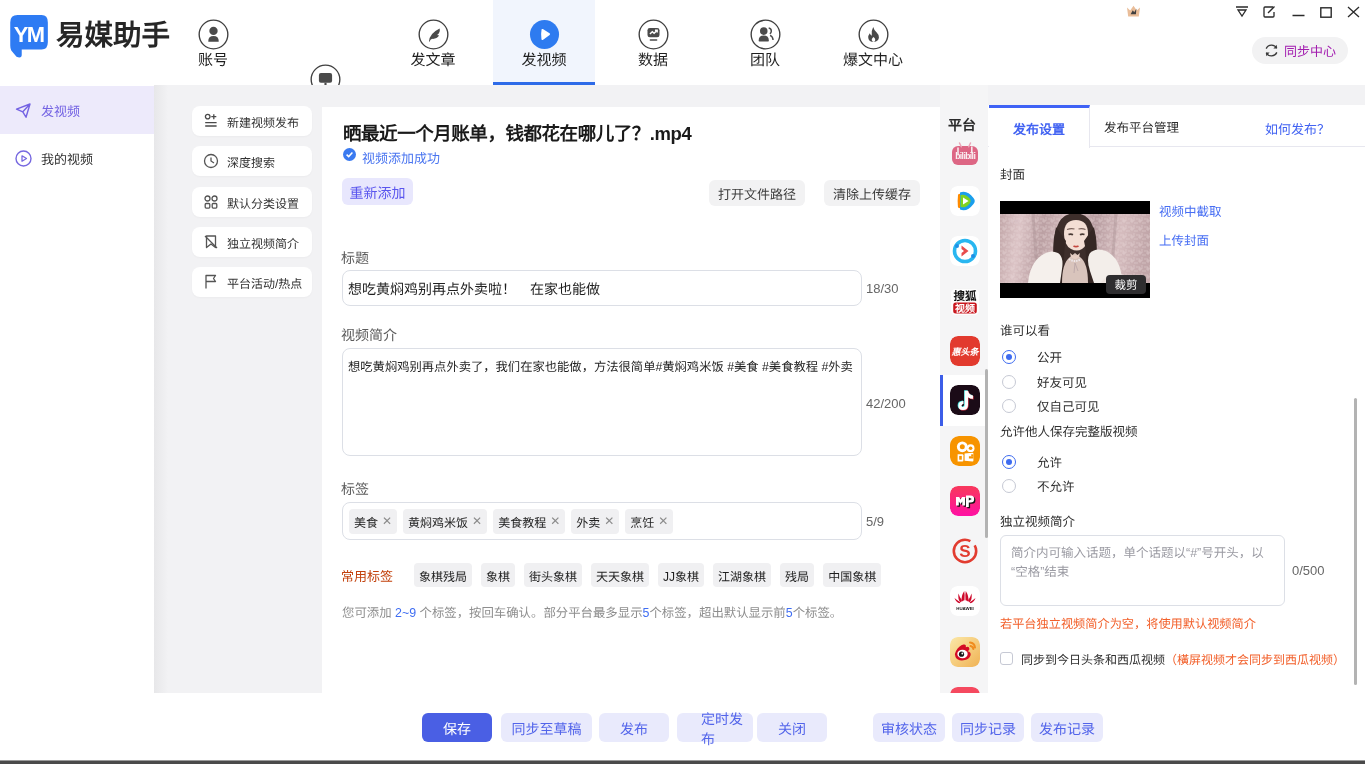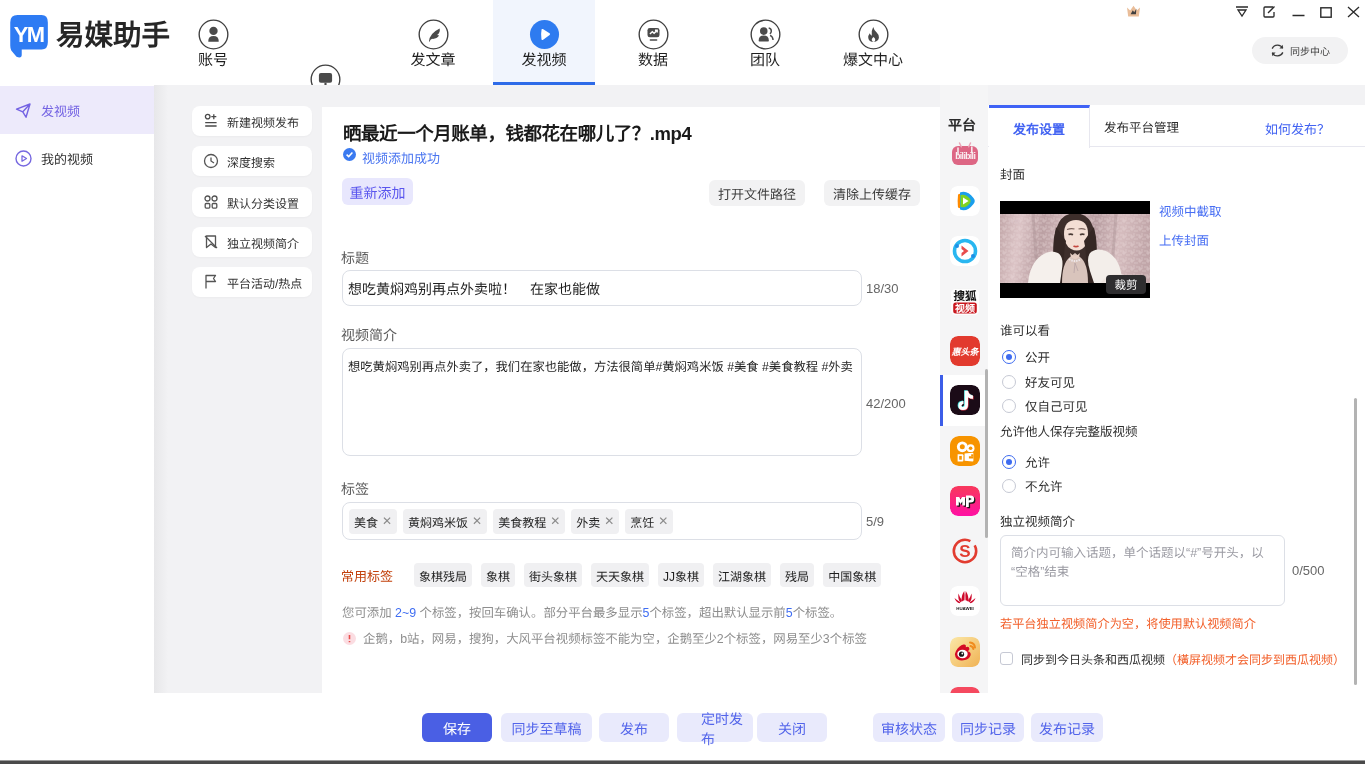--- a/index.html
+++ b/index.html
@@ -7,21 +7,21 @@
 body{font-family:"Liberation Sans",sans-serif;position:relative;background:#fff;color:#333;}
 .abs{position:absolute;}
 
 #header{position:absolute;left:0;top:0;width:1365px;height:85px;background:#fff;}
 #logo{position:absolute;}
 #brand{position:absolute;left:56px;top:12px;font-size:28.5px;font-weight:bold;color:#262626;}
 .nav{position:absolute;top:0;height:85px;width:102px;text-align:center;}
 .nav .ic{margin:19px auto 3px;width:31px;height:31px;display:block;}
 .nav .lb{font-size:15px;color:#1f1f1f;margin-top:-5px;}
 .nav.active{background:#f1f5fd;border-bottom:3px solid #2e6be8;}
-#syncbtn{position:absolute;left:1252px;top:37px;width:96px;height:27px;background:#f2f2f3;border-radius:14px;display:flex;align-items:center;justify-content:center;font-size:10px;color:#404040;gap:5px;}
+#syncbtn{position:absolute;left:1252px;top:37px;width:96px;height:27px;background:#f2f2f3;border-radius:14px;display:flex;align-items:center;justify-content:center;font-size:13px;color:#a21caf;gap:5px;}
 
 #sidebar{position:absolute;left:0;top:85px;width:154px;height:680px;background:#fff;}
 .side-item{height:48px;display:flex;align-items:center;padding-left:15px;gap:9px;font-size:13px;color:#333;}
 .side-item.active{background:#edeafb;color:#7463e3;}
 
 #midcol{position:absolute;left:154px;top:85px;width:168px;height:608px;background:linear-gradient(90deg,#e7e7e9 0,#f2f2f4 14px);}
 .tool-btn{position:absolute;left:38px;width:120px;height:30px;background:#fff;border-radius:8px;display:flex;align-items:center;padding-left:11px;gap:8px;font-size:12px;color:#333;box-shadow:0 1px 2px rgba(0,0,0,.03);}
 
 #graytop{position:absolute;left:322px;top:85px;width:618px;height:22px;background:#f2f2f4;}
 #grayright{position:absolute;left:988px;top:85px;width:377px;height:20px;background:#f2f2f4;}
@@ -44,21 +44,21 @@
 #pscroll{position:absolute;left:45px;top:284px;width:3px;height:169px;background:#b3b3b3;border-radius:2px;}
 
 #rpanel{position:absolute;left:988px;top:105px;width:377px;height:588px;background:#fff;}
 #tabrow{position:absolute;left:0;top:0;width:377px;height:42px;border-bottom:1px solid #e7e7ef;}
 #tab1{position:absolute;left:1px;top:0;width:101px;height:43px;border-top:3px solid #3f62f5;border-right:1px solid #e7e7ef;background:#fff;display:flex;align-items:center;justify-content:center;font-size:13px;font-weight:bold;color:#4263f2;}
 #tab2{position:absolute;left:102px;top:0;width:103px;height:42px;display:flex;align-items:center;justify-content:center;font-size:12.5px;color:#2c2c2c;}
 #howto{position:absolute;right:35px;top:14px;font-size:13px;color:#4263f2;}
 .blue-link{font-size:12.5px;color:#476ef3;}
 #rscroll{position:absolute;left:1354px;top:398px;width:3px;height:287px;background:#b3b3b3;border-radius:2px;}
 
-.radio-row{position:absolute;display:flex;align-items:center;gap:9px;font-size:12.5px;color:#2e2e2e;}
+.radio-row{position:absolute;display:flex;align-items:center;gap:21px;font-size:12.5px;color:#2e2e2e;}
 .rc{width:14px;height:14px;border-radius:50%;border:1px solid #c6c9d4;background:#fff;}
 .rc.sel{border:1px solid #3d6bf0;display:flex;align-items:center;justify-content:center;}
 .rc.sel::after{content:"";width:6px;height:6px;border-radius:50%;background:#3d6bf0;}
 
 #footer{position:absolute;left:0;top:693px;width:1365px;height:65px;background:#fff;}
 .fbtn{position:absolute;top:20px;height:29px;border-radius:6px;font-size:14px;display:flex;align-items:center;justify-content:center;background:#e9eafc;color:#5365ea;}
 #save{background:#4a5fe4;color:#fff;}
 #botline{position:absolute;left:0;top:760px;width:1365px;height:4px;background:#4a4a4a;border-top:1px solid #9a9a9a;}
 #botwhite{position:absolute;left:0;top:764px;width:1365px;height:1px;background:#fff;}
 </style>
@@ -249,27 +249,20 @@
     <span class="chip">象棋残局</span>
       <span class="chip">象棋</span>
       <span class="chip">街头象棋</span>
       <span class="chip">天天象棋</span>
       <span class="chip">JJ象棋</span>
       <span class="chip">江湖象棋</span>
       <span class="chip">残局</span>
       <span class="chip">中国象棋</span>
   </div>
   <div style="position:absolute;left:20px;top:496px;font-size:12.4px;color:#8e8e8e;">您可添加 <span style="color:#3f6df2;">2~9</span> 个标签，按回车确认。部分平台最多显示<span style="color:#3f6df2;">5</span>个标签，超出默认显示前<span style="color:#3f6df2;">5</span>个标签。</div>
-  <div style="position:absolute;left:21px;top:522px;display:flex;align-items:center;gap:7px;font-size:12.4px;color:#8e8e8e;">
-    <svg width="13" height="13" viewBox="0 0 13 13" style="flex:none;">
-        <circle cx="6.5" cy="6.5" r="6.5" fill="#fbdde2"></circle>
-        <path d="M6.5 3 L6.5 7.2 M6.5 9 L6.5 10.2" stroke="#e8504d" stroke-width="1.6"></path>
-      </svg>
-    <span>企鹅，b站，网易，搜狗，大风平台视频标签不能为空，企鹅至少2个标签，网易至少3个标签</span>
-  </div>
 </div>
 <div id="pstrip">
   <div style="position:absolute;left:8px;top:29px;font-size:14px;font-weight:bold;color:#2b2b2b;">平台</div>
   <div id="drow"></div>
   <svg class="picon" style="top:55px;" viewBox="0 0 30 30">
       <rect x="2" y="6" width="26" height="19" rx="6" fill="#dd6684"></rect>
       <path d="M9.5 3 L11.3 6.8 M20.5 3 L18.7 6.8" stroke="#eba7b8" stroke-width="1.5" stroke-linecap="round"></path>
       <path d="M8 7.5 L8 14.5 M21.8 6.5 L21.8 13.5" stroke="#f7e8ec" stroke-width="1.6"></path>
       <text x="15.2" y="18.8" font-size="8.6" fill="#f9eff2" text-anchor="middle" font-weight="bold" letter-spacing="-0.6" font-family="Liberation Sans">bilibili</text>
     </svg>

